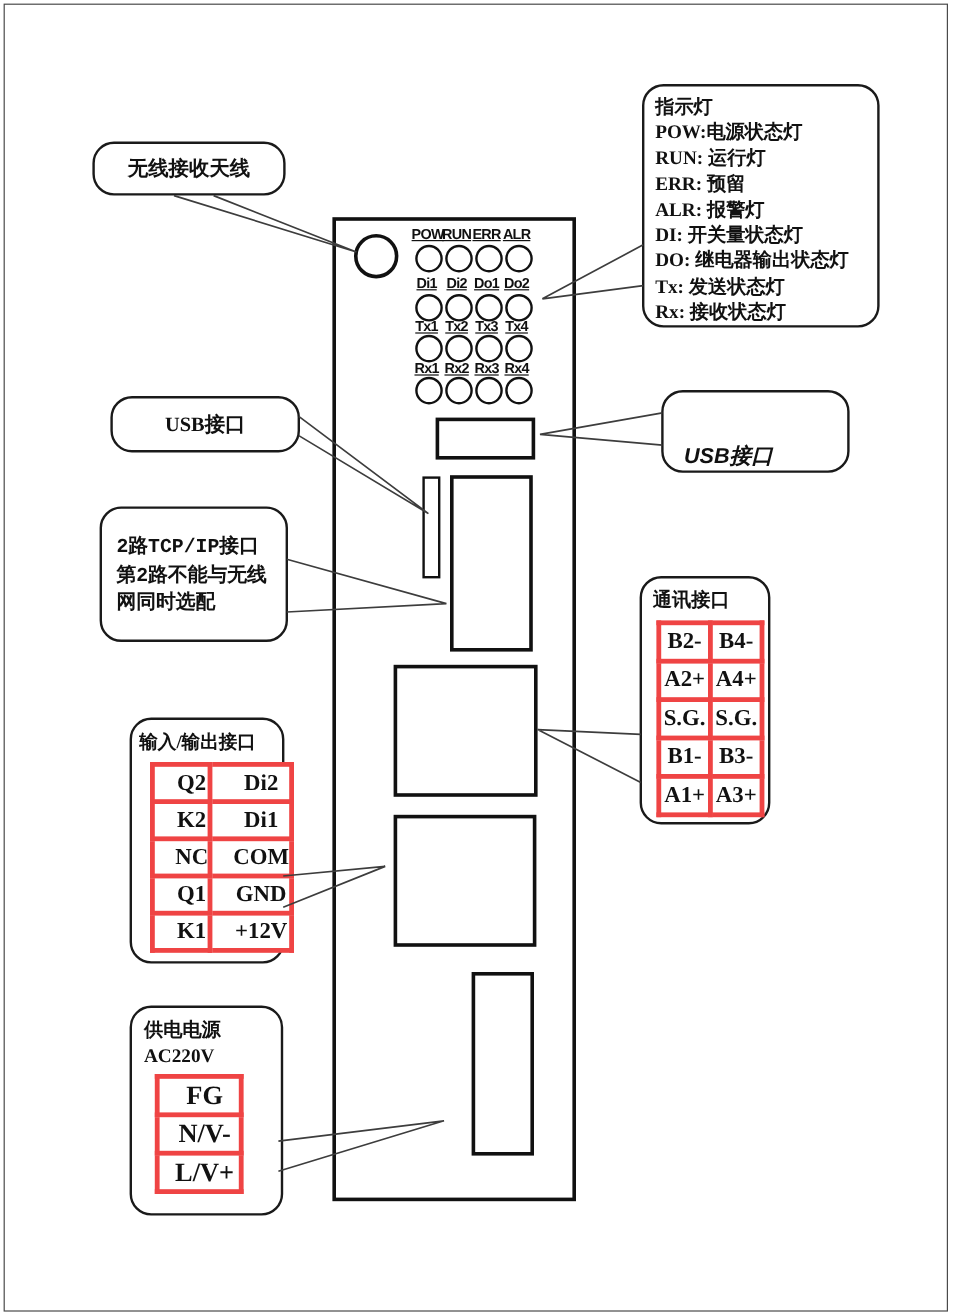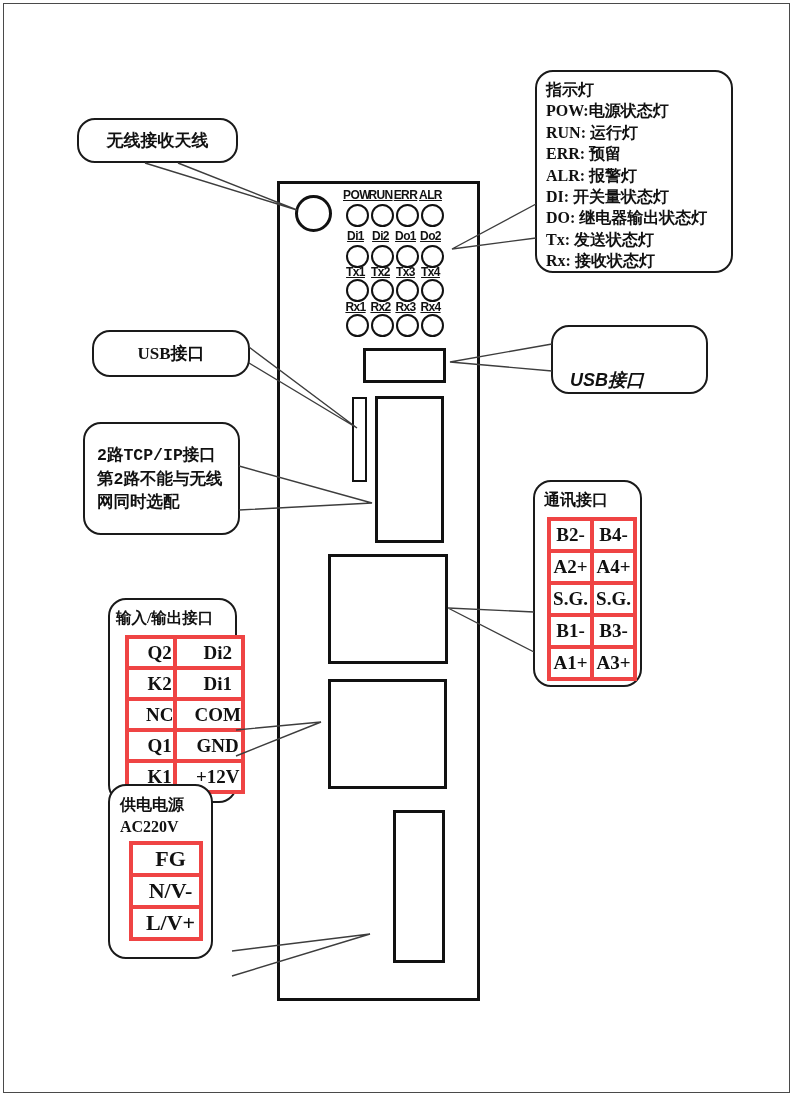--- a/index.html
+++ b/index.html
@@ -65,21 +65,21 @@
   .legend div { font-size:16px; line-height:21.4px; white-space:nowrap; }
   .sim-label { left:92px; top:330px; width:158px; height:47px;
     display:flex; align-items:center; justify-content:center; font-size:17px; }
   .usb-label { left:551px; top:325px; width:157px; height:69px;
     display:flex; align-items:flex-end; font-size:18px; padding-left:17px;font-style:italic; }
   .tcpip-label { left:83px; top:422px; width:157px; height:113px; padding:20px 0 0 12px;font-family:Liberation Mono, monospace; }
   .tcpip-label div { font-size:16.5px; line-height:23.5px; white-space:nowrap; }
 
   .comm-box  { left:533px; top:480px; width:109px; height:207px; }
   .io-box    { left:108px; top:598px; width:129px; height:205px; }
-  .power-box { left:108px; top:784px; width:105px; height:175px; }
+  .power-box { left:108px; top:838px; width:128px; height:175px; }
   .box-title { font-size:16px; white-space:nowrap; }
   .comm-box .box-title  { margin:8px 0 0 9px; }
   .io-box .box-title    { margin:8px 0 0 6px; font-size:15.5px; }
   .power-box .box-title { margin-left:10px; line-height:22px; }
   .power-box .titles { margin-top:8px; }
 
   table.pins { border-collapse:collapse; font-family:"Liberation Serif", serif;
     font-weight:bold; }
   table.pins td { border:4px solid #ef4444; text-align:center; background:#fff; }
   .comm-box table.pins { margin:6px 0 0 12px; }

